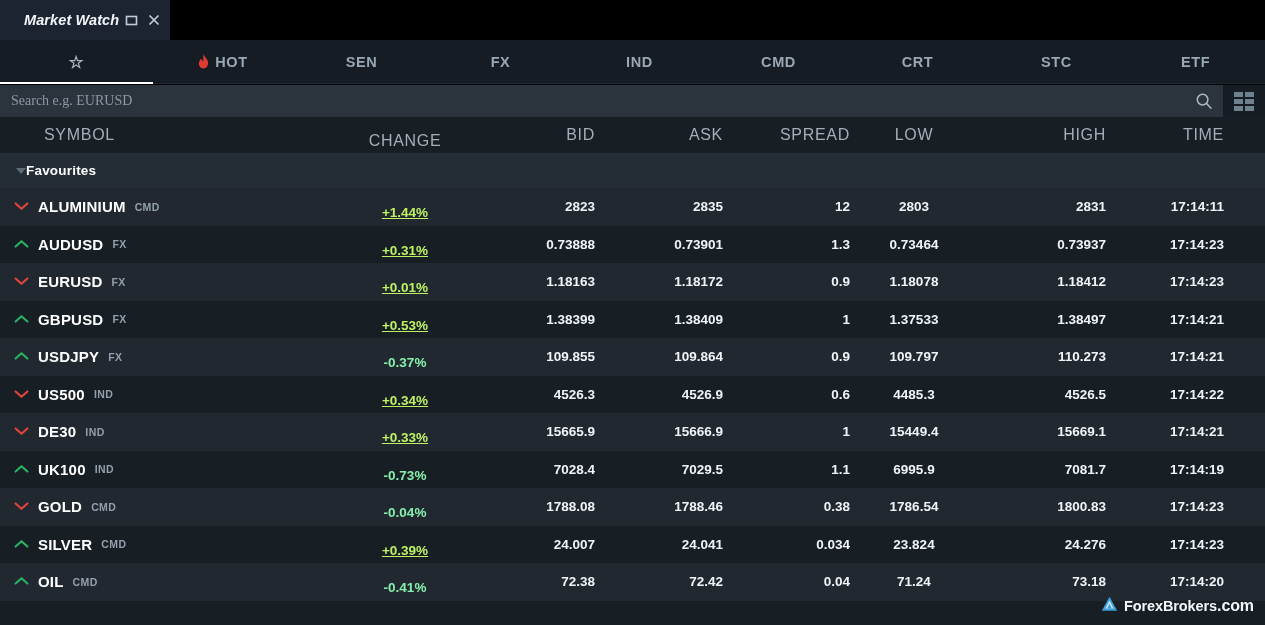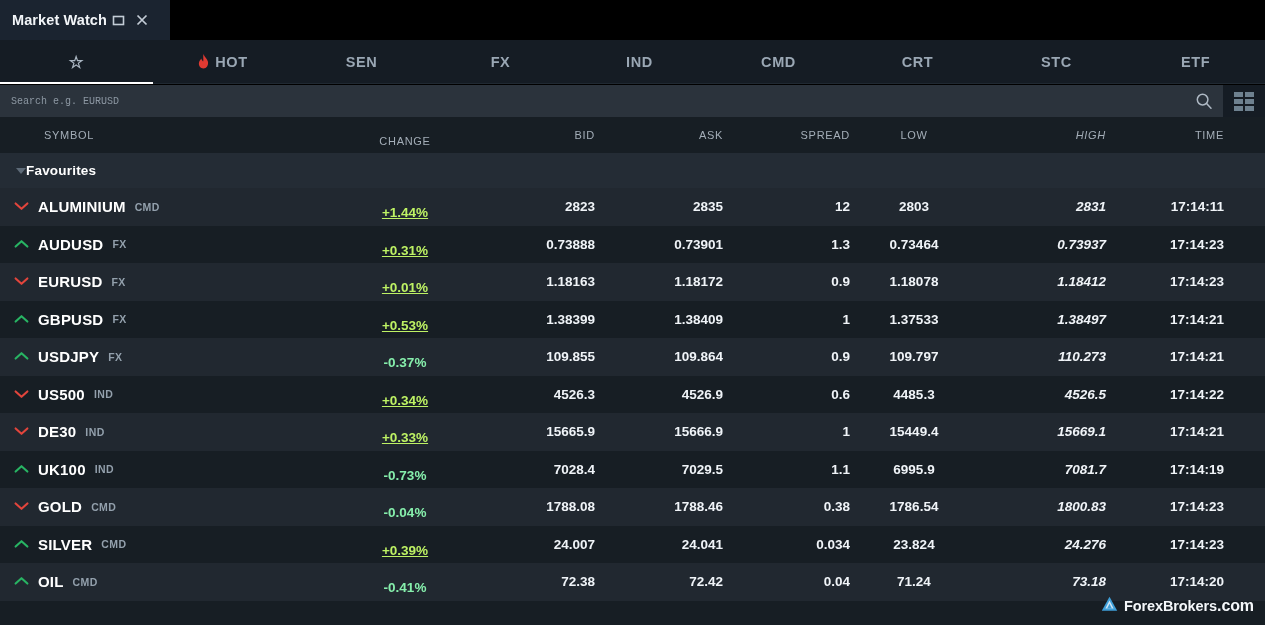--- a/index.html
+++ b/index.html
@@ -26,22 +26,23 @@
     background: #000000;
     display: flex;
     align-items: flex-start;
   }
   .window-tab {
     width: 170px;
     height: 40px;
     background: #1b2430;
     display: flex;
     align-items: center;
-    padding-left: 12px;
+    padding-left: 24px;
     gap: 2px;
+    font-style: italic;
   }
   .window-tab-title {
     color: #f2f5f8;
     font-size: 14.5px;
     font-weight: bold;
     letter-spacing: 0.1px;
     white-space: nowrap;
   }
   .win-btns { display: flex; align-items: center; gap: 7px; margin-left: 2px; }
   .win-btn {
@@ -102,22 +103,22 @@
     display: flex;
     align-items: center;
     padding: 0 10px 0 11px;
   }
   .searchbox input {
     flex: 1;
     background: transparent;
     border: none;
     outline: none;
     color: #e6ebf0;
-    font-family: Liberation Mono, monospace;
-    font-size: 10px;
+    font-family: Liberation Serif, serif;
+    font-size: 14px;
   }
   .searchbox input::placeholder { color: #8d98a3; }
   .search-icon { width: 18px; height: 18px; color: #aeb9c4; flex: 0 0 auto; }
   .grid-icon {
     width: 42px; height: 32px;
     display: flex; align-items: center; justify-content: center;
     background: #151c24;
   }
   .grid-icon .g {
     display: grid;
@@ -136,21 +137,21 @@
     background: #171e24;
   }
   .thead {
     height: 36px;
     display: flex;
     align-items: center;
     background: #171e24;
   }
   .thead .th {
     color: #a4aeb8;
-    font-size: 11px;
+    font-size: 16px;
     letter-spacing: 0.7px;
   }
   .grouprow {
     height: 35px;
     background: #242c35;
     display: flex;
     align-items: center;
     padding-left: 16px;
     gap: 0;
   }
@@ -177,21 +178,21 @@
   .row.odd  { background: #212830; }
   .row.even { background: #171e24; }
 
   
   .c-sym    { width: 345px; display: flex; align-items: center; padding-left: 14px; gap: 9px; }
   .c-change { width: 120px; text-align: center; margin-top: 12px; }
   .c-bid    { width: 130px; text-align: right; }
   .c-ask    { width: 128px; text-align: right; }
   .c-spread { width: 127px; text-align: right; }
   .c-low    { width: 128px; text-align: center; }
-  .c-high   { width: 128px; text-align: right; font-style: italic; }
+  .c-high   { width: 128px; text-align: right; }
   .c-time   { width: 129px; text-align: right; padding-right: 11px; }
 
   .thead .c-sym { padding-left: 44px; }
 
   .arrow { width: 15px; height: 10px; flex: 0 0 auto; }
   .sym-name { color: #ffffff; font-size: 15px; font-weight: bold; letter-spacing: 0.2px; }
   .sym-tag  { color: #93a0ac; font-size: 10.5px; font-weight: bold; letter-spacing: 0.4px; }
   .val { color: #f0f4f8; }
   .up   { color: #bef264; text-decoration: underline; }
   .down { color: #86efac; }

